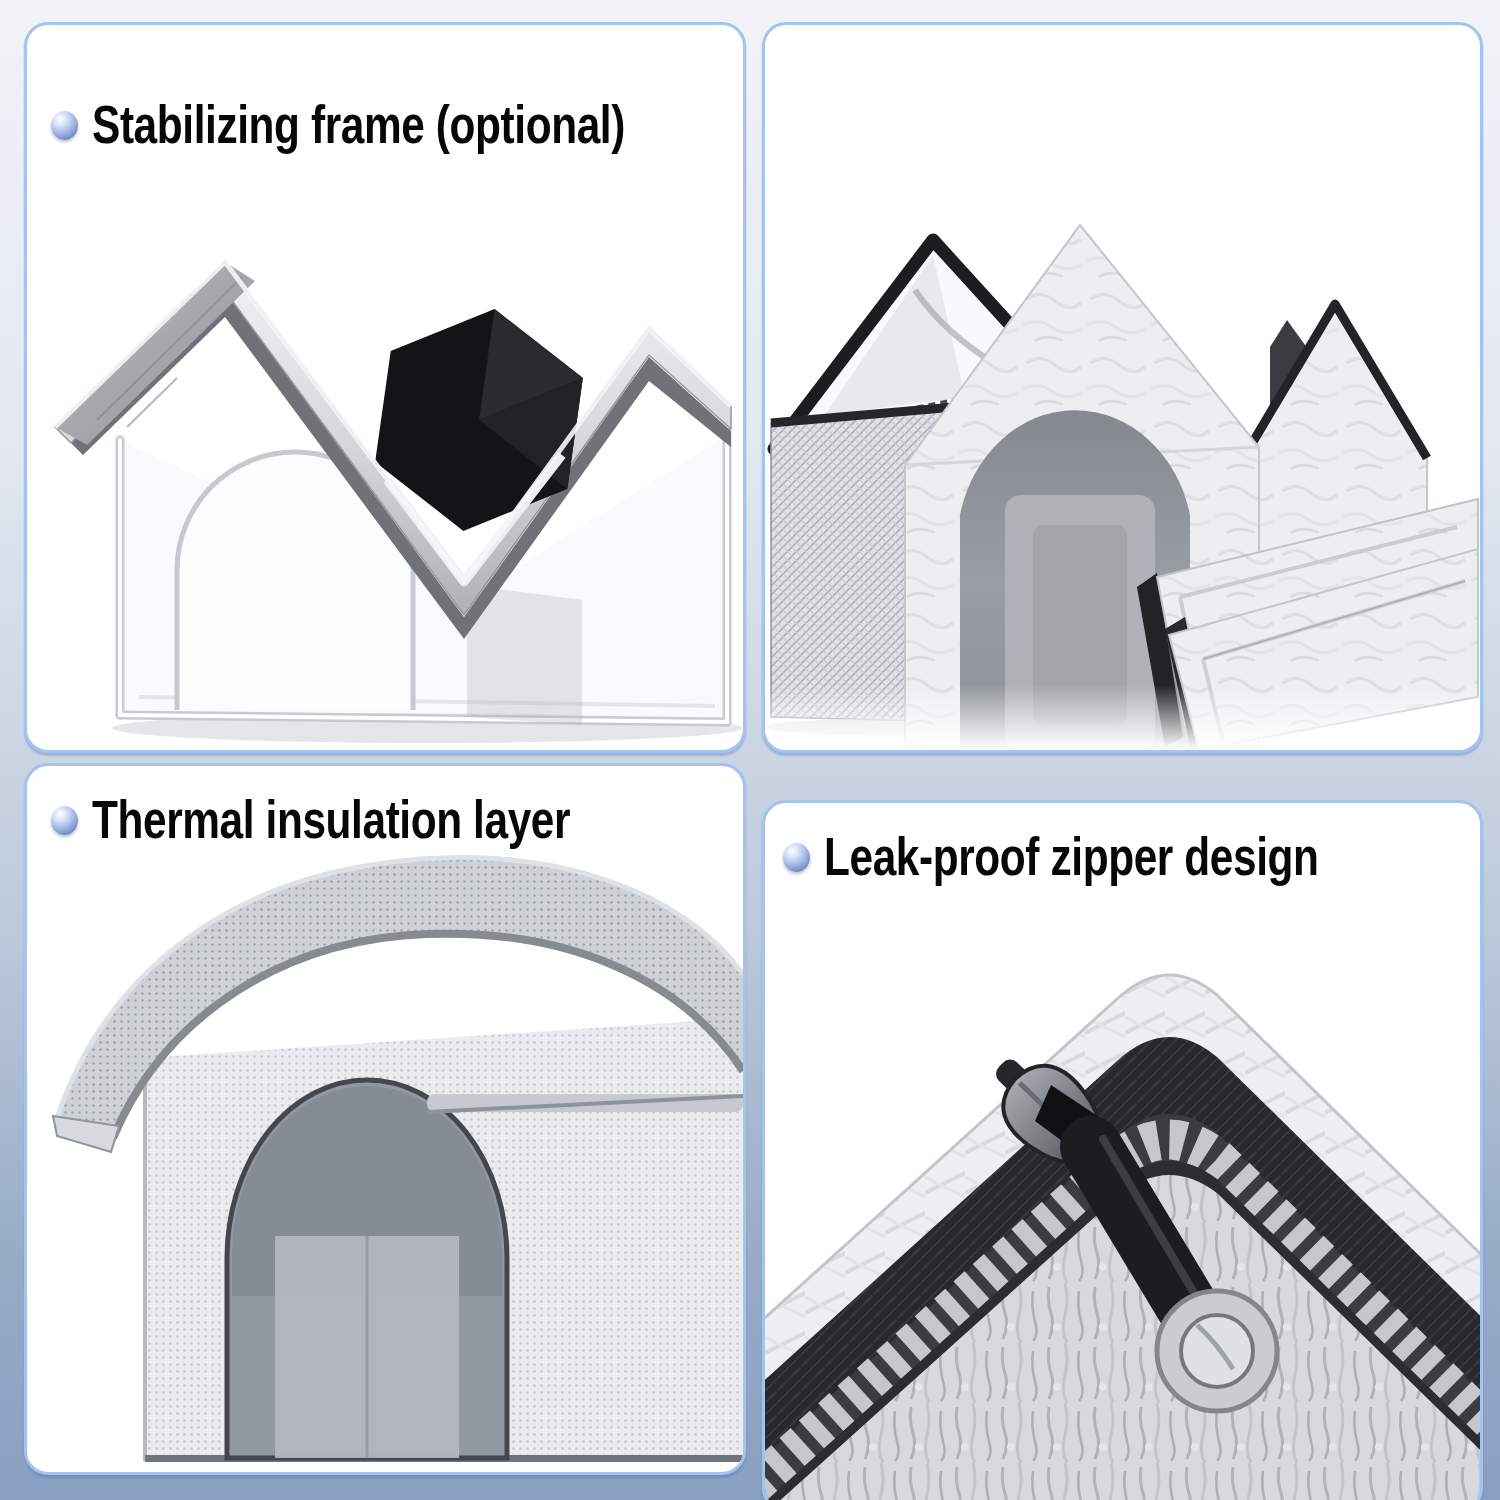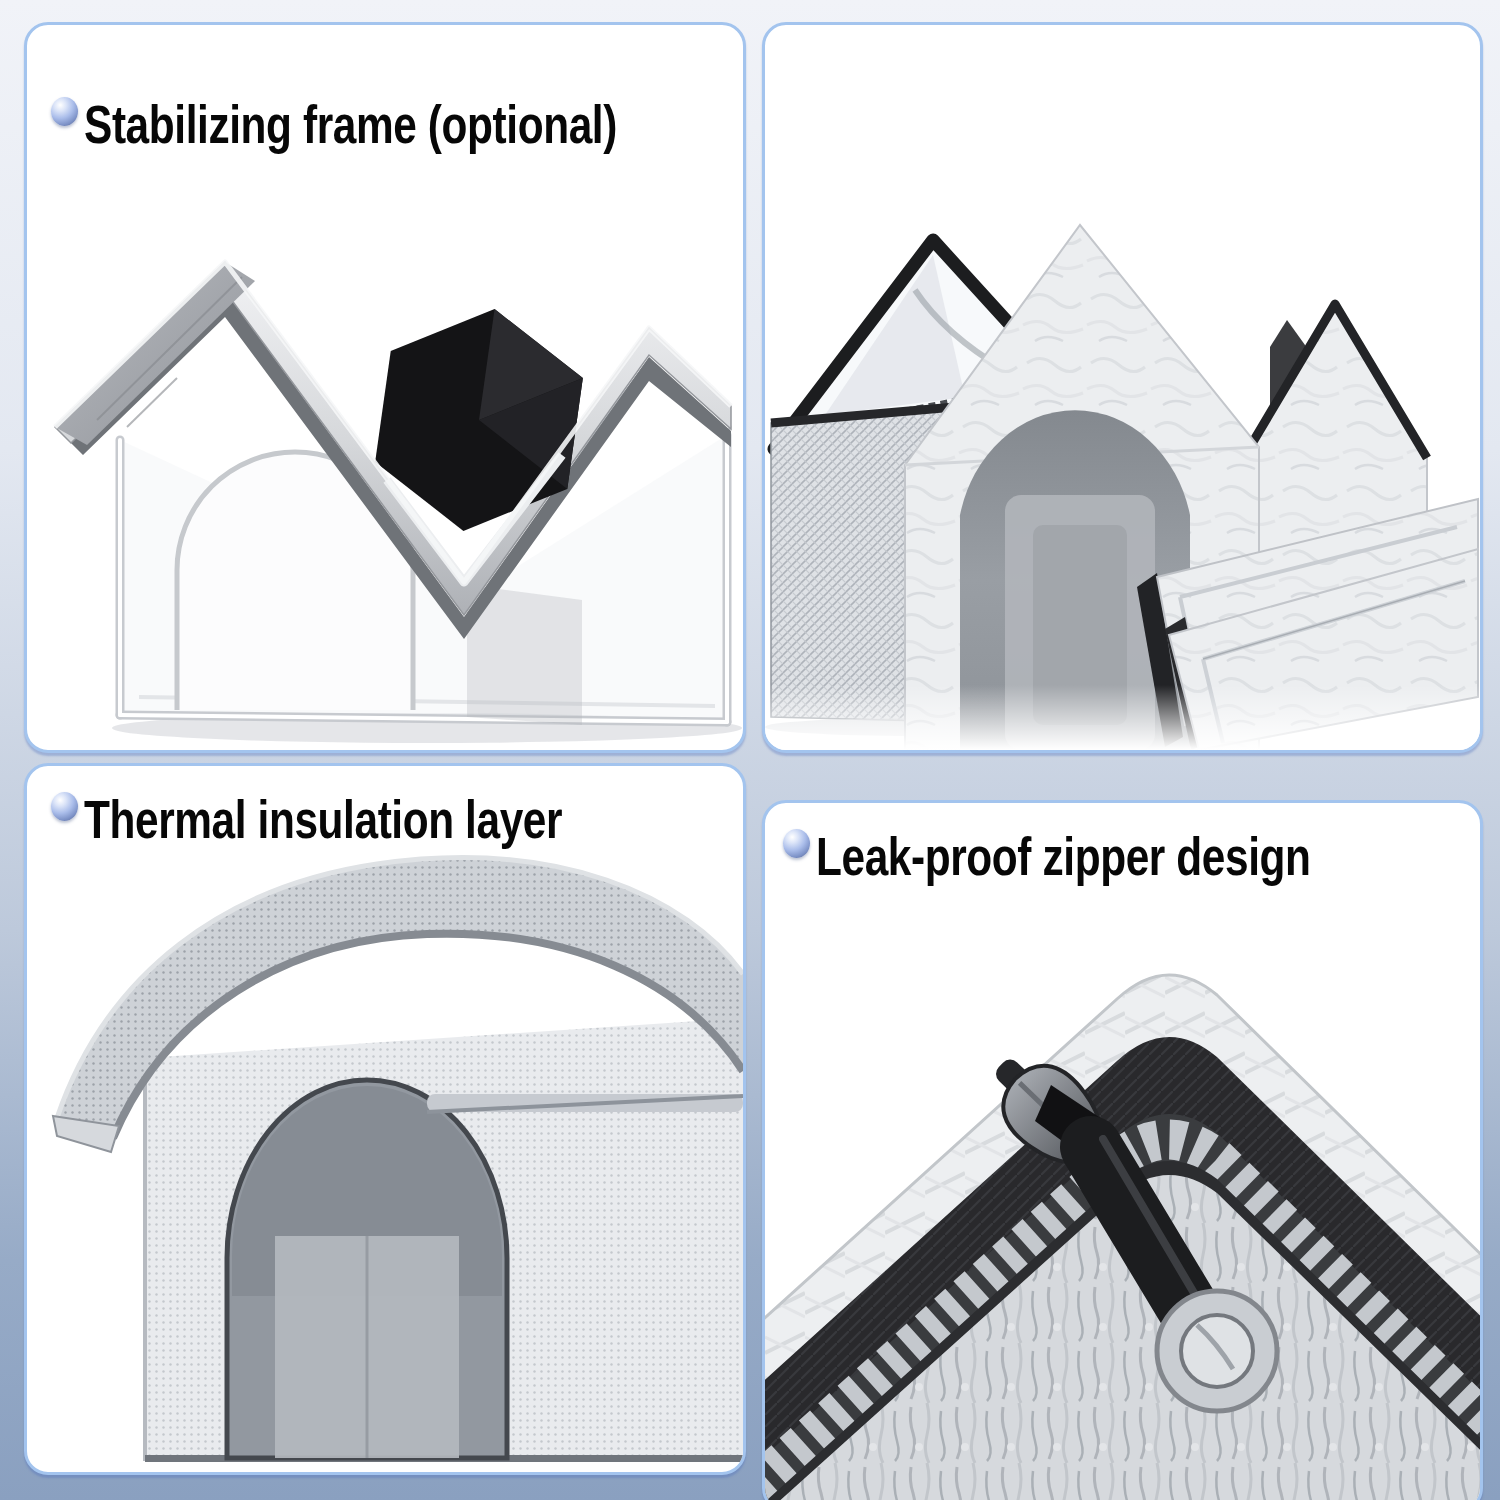--- a/index.html
+++ b/index.html
@@ -17,21 +17,21 @@
     border-radius:24px;
     box-shadow:0 3px 2px rgba(74,110,190,0.35);
     overflow:hidden;
   }
   #card-1{left:24px;top:22px;width:716px;height:725px;}
   #card-2{left:762px;top:22px;width:715px;height:725px;}
   #card-3{left:24px;top:763px;width:716px;height:706px;}
   #card-4{left:762px;top:770px;width:715px;height:706px;margin-top:30px;}
   .photo{position:absolute;left:0;top:0;width:100%;height:100%;}
   .hdr{
-    position:absolute;left:24px;display:flex;align-items:flex-start;gap:6px;z-index:5;
+    position:absolute;left:24px;display:flex;align-items:center;gap:14px;z-index:5;
   }
   #card-1 .hdr{top:72px;}
   #card-2 .hdr{top:72px;left:18px;}
   #card-3 .hdr{top:26px;}
   #card-4 .hdr{top:26px;left:18px;}
   .bullet{
     width:27px;height:29px;border-radius:50%;
     background:radial-gradient(circle at 34% 28%,#ffffff 0%,#dbe4f8 22%,#aabdea 48%,#7e93c8 72%,#4d5c88 100%);
     box-shadow:0 2px 3px rgba(60,80,130,0.35);
     flex:0 0 auto;

